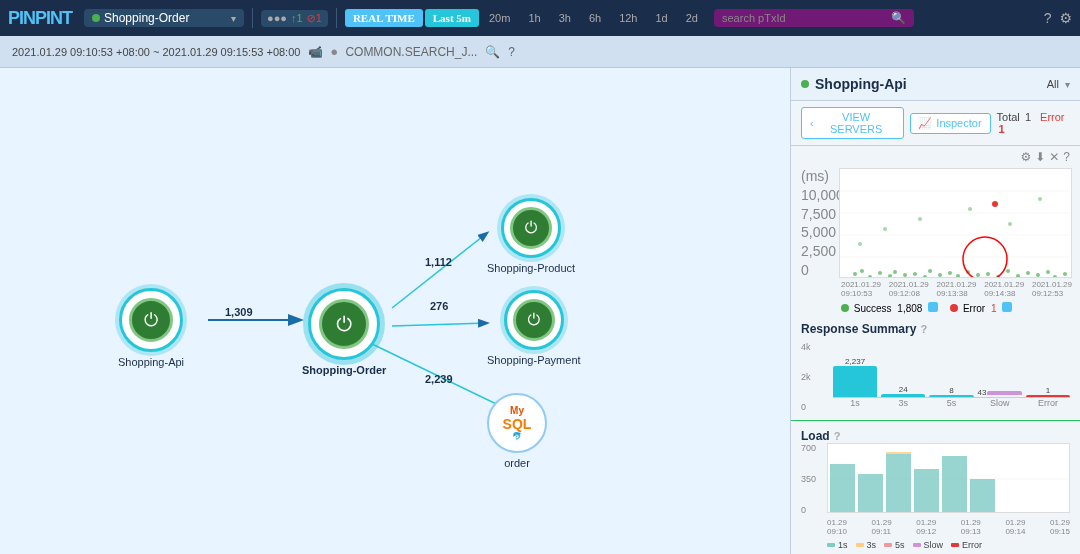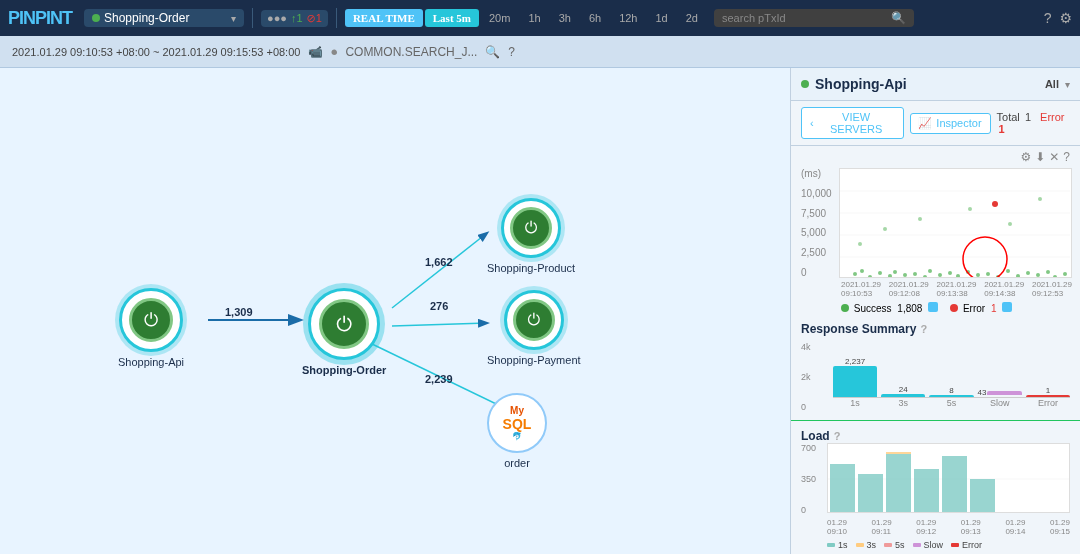--- a/index.html
+++ b/index.html
@@ -18,21 +18,21 @@
     }
     .service-dot { width: 8px; height: 8px; border-radius: 50%; background: #4caf50; }
     .service-name { color: white; font-size: 12px; flex: 1; }
     .dropdown-arrow { color: #aaa; font-size: 10px; }
     .nav-divider { width: 1px; height: 20px; background: #3a5a7a; }
     .nav-info { display: flex; align-items: center; gap: 4px; background: #2a4a6a; border-radius: 4px; padding: 2px 6px; font-size: 11px; color: #aaa; }
     .nav-info span { color: #4fc3f7; }
     .time-tabs { display: flex; align-items: center; gap: 2px; }
     .time-tab { padding: 3px 8px; border-radius: 3px; cursor: pointer; color: #aaa; font-size: 11px; }
     .time-tab.active { background: #4fc3f7; color: white; font-weight: bold; font-family: Liberation Serif, serif; }
-    .search-box { display: flex; align-items: center; background: #404040; border-radius: 4px; padding: 2px 8px; gap: 4px; flex: 1; max-width: 200px; }
+    .search-box { display: flex; align-items: center; background: #701a75; border-radius: 4px; padding: 2px 8px; gap: 4px; flex: 1; max-width: 200px; }
     .search-box input { background: transparent; border: none; outline: none; color: white; font-size: 11px; width: 100%; }
     .search-box input::placeholder { color: #888; }
     .nav-icons { display: flex; gap: 8px; margin-left: auto; }
     .nav-icon { color: #aaa; cursor: pointer; font-size: 14px; }
 
     
     .second-nav {
       display: flex; align-items: center; height: 32px;
       background: #d0e0f0; padding: 0 12px; gap: 8px; border-bottom: 1px solid #b0c8e0;
     }
@@ -42,21 +42,21 @@
     
     .main-content { display: flex; height: calc(554px - 68px); }
 
     
     .service-map { flex: 1; background: #e8f4ff; position: relative; overflow: hidden; }
 
     
     .right-panel { width: 290px; background: #f0f5fa; border-left: 1px solid #c0d0e0; display: flex; flex-direction: column; }
     .right-header { padding: 8px 10px; background: #e8f2fa; border-bottom: 1px solid #c0d0e0; display: flex; align-items: center; gap: 6px; }
     .right-title { font-size: 14px; font-weight: bold; color: #1a2d4a; flex: 1; }
-    .right-filter { font-size: 11px; color: #444; font-weight: bold; }
+    .right-filter { font-size: 11px; color: #444; }
     .dropdown-small { font-size: 10px; color: #888; }
 
     .right-actions { display: flex; align-items: center; gap: 6px; padding: 6px 10px; border-bottom: 1px solid #c0d0e0; }
     .btn-view { display: flex; align-items: center; gap: 4px; background: white; border: 1px solid #4fc3f7; color: #4fc3f7; border-radius: 3px; padding: 3px 8px; cursor: pointer; font-size: 11px; }
     .btn-inspect { display: flex; align-items: center; gap: 4px; background: white; border: 1px solid #4fc3f7; color: #4fc3f7; border-radius: 3px; padding: 3px 8px; cursor: pointer; font-size: 11px; }
     .total-info { margin-left: auto; font-size: 11px; color: #444; }
     .error-count { color: #e53935; font-weight: bold; }
 
     .chart-toolbar { display: flex; align-items: center; gap: 4px; padding: 4px 10px; justify-content: flex-end; }
     .chart-icon { color: #888; cursor: pointer; font-size: 12px; }
@@ -157,21 +157,21 @@
       <line x1="208" y1="252" x2="300" y2="252" stroke="#1a6ca8" stroke-width="2" marker-end="url(#arrow)"></line>
 
       <line x1="392" y1="240" x2="487" y2="165" stroke="#26c6da" stroke-width="1.5" marker-end="url(#arrow)"></line>
 
       <line x1="392" y1="258" x2="487" y2="255" stroke="#26c6da" stroke-width="1.5" marker-end="url(#arrow)"></line>
 
       <line x1="370" y1="275" x2="515" y2="345" stroke="#26c6da" stroke-width="1.5" marker-end="url(#arrow)"></line>
     </svg>
 
     <div class="arrow-label" style="left:225px; top:238px; font-weight:bold;">1,309</div>
-    <div class="arrow-label" style="left:425px; top:188px;">1,662</div>
+    <div class="arrow-label" style="left:425px; top:188px;">1,112</div>
     <div class="arrow-label" style="left:430px; top:232px;">276</div>
     <div class="arrow-label" style="left:425px; top:305px;">2,239</div>
 
     <div class="node" style="left:118px; top:220px;">
       <div class="node-circle" style="width:64px;height:64px;border-radius:50%;background:white;border:3px solid #26c6da;box-shadow:0 0 0 4px rgba(38,198,218,0.3);display:flex;align-items:center;justify-content:center;">
         <div style="width:44px;height:44px;border-radius:50%;background:#2e7d32;border:3px solid #81c784;display:flex;align-items:center;justify-content:center;">
           <span style="color:white;font-size:18px;">⏻</span>
         </div>
       </div>
       <div class="node-label">Shopping-Api</div>
@@ -243,21 +243,21 @@
     <div class="chart-toolbar">
       <span class="chart-icon">⚙</span>
       <span class="chart-icon">⬇</span>
       <span class="chart-icon">✕</span>
       <span class="chart-icon">?</span>
     </div>
 
     <div class="scatter-chart" style="position:relative; padding: 0 8px 0 8px;">
       <div style="display:flex; align-items:stretch;">
 
-        <div style="display:flex;flex-direction:column;justify-content:space-between;width:40px;font-size:10px;color:#888;padding:0 2px;height:110px;">
+        <div style="display:flex;flex-direction:column;justify-content:space-between;width:40px;font-size:14px;color:#888;padding:0 2px;height:110px;">
           <span>(ms)</span>
           <span>10,000</span>
           <span>7,500</span>
           <span>5,000</span>
           <span>2,500</span>
           <span>0</span>
         </div>
 
         <svg width="230" height="110" style="background:white;border:1px solid #ddd;flex:1;">
 

